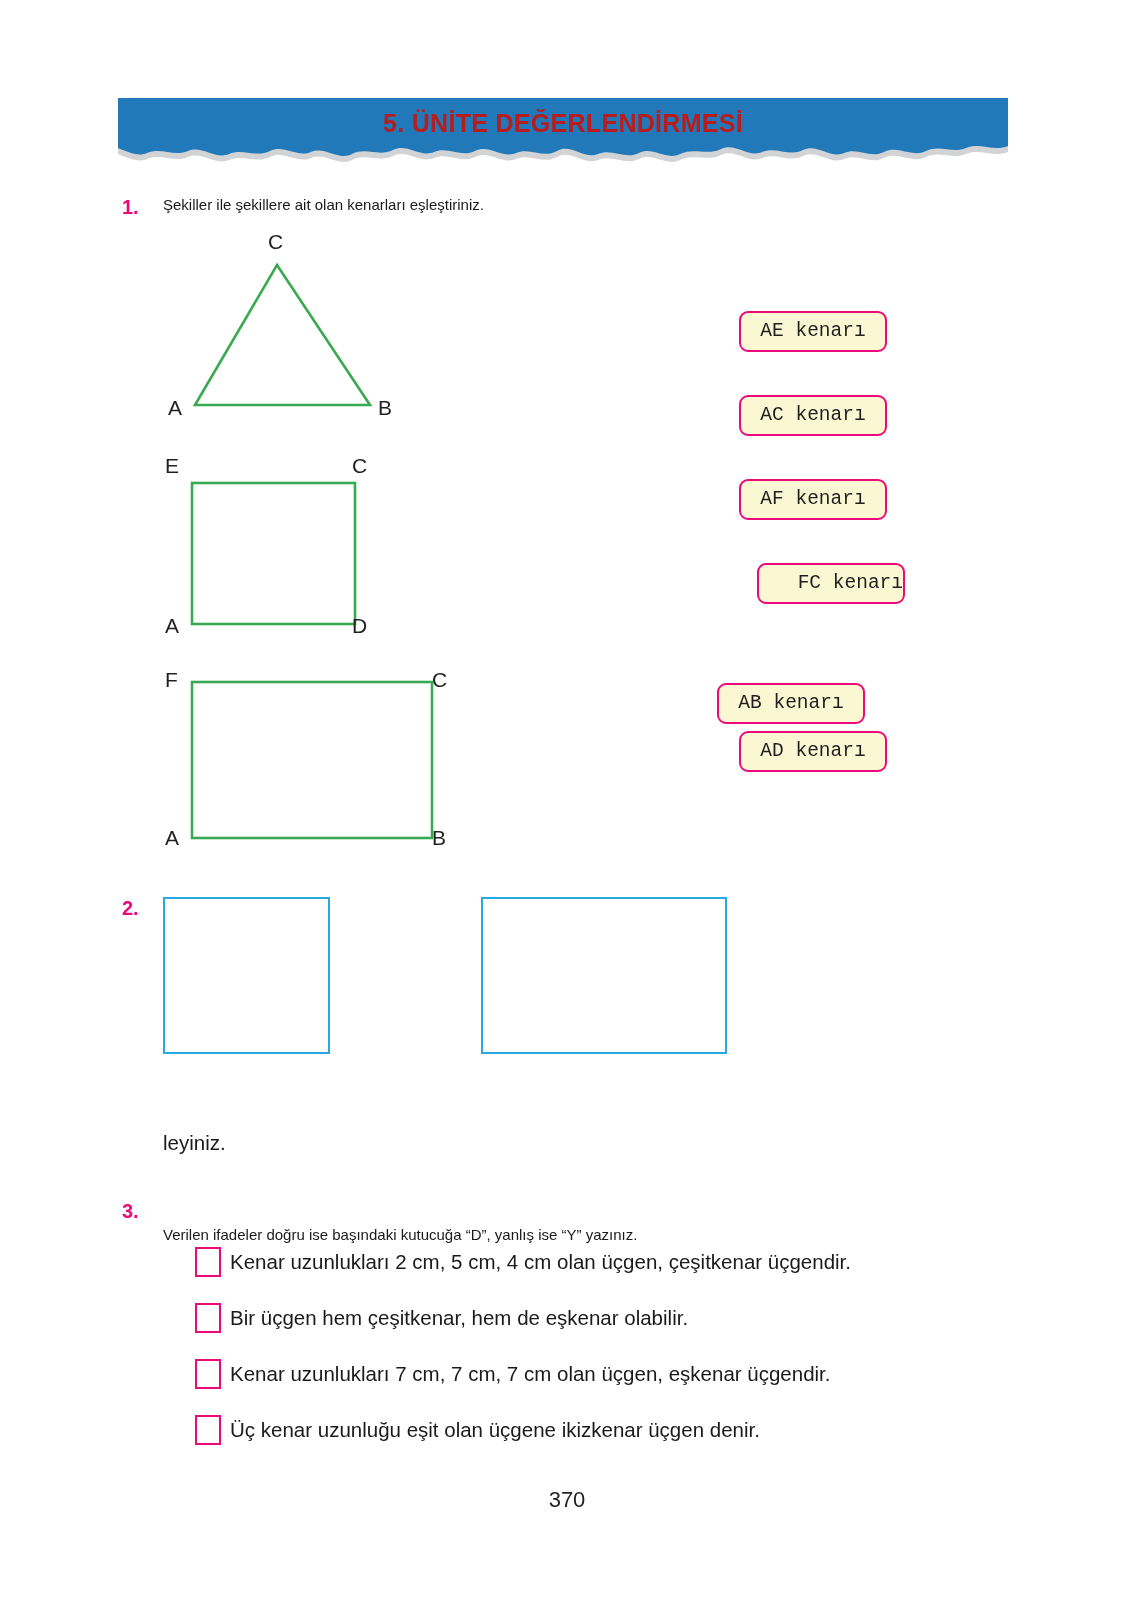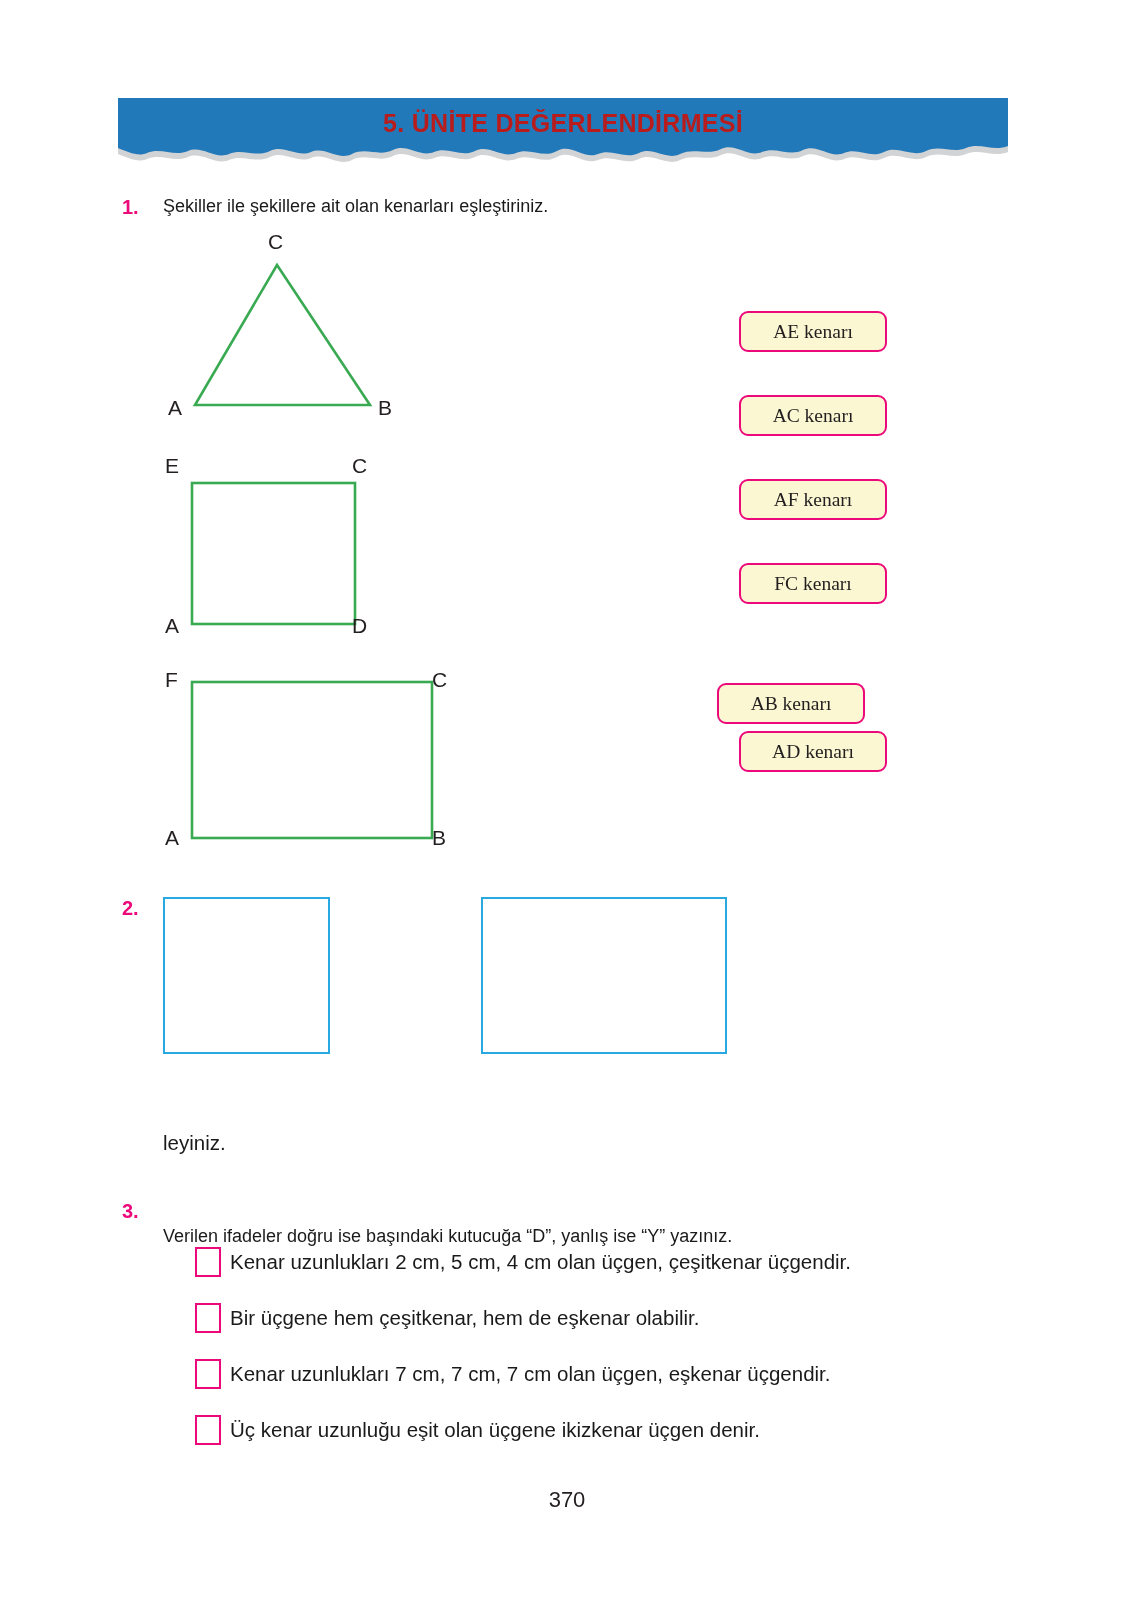--- a/index.html
+++ b/index.html
@@ -62,21 +62,21 @@
   
   .qnum {
     position: absolute;
     color: #ec0a7b;
     font-weight: bold;
     font-size: 20px;
     font-family: "Liberation Sans", sans-serif;
   }
   .qtext {
     position: absolute;
-    font-size: 18px;
+    font-size: 15px;
     color: #1a1a1a;
     white-space: nowrap;
     font-family: "Liberation Sans", sans-serif;
   }
   .para {
     position: absolute;
     font-size: 20.5px;
     color: #1a1a1a;
     font-family: "Liberation Sans", sans-serif;
     line-height: 41px;
@@ -97,21 +97,21 @@
     width: 148px;
     height: 41px;
     background: #faf7d2;
     border: 2.4px solid #ec0a7b;
     border-radius: 9px;
     box-sizing: border-box;
     text-align: center;
     line-height: 37px;
     font-size: 19.5px;
     color: #231f20;
-    font-family: Liberation Serif, serif;
+    font-family: Liberation Mono, monospace;
   }
 
   
   .blueshape {
     position: absolute;
     border: 2.6px solid #29a9e1;
     box-sizing: border-box;
     background: #ffffff;
   }
 
@@ -187,42 +187,42 @@
     <rect x="6" y="6" width="240" height="156" fill="none" stroke="#3aaa52" stroke-width="2.6"></rect>
   </svg>
   <div class="vlabel" style="left:165px; top:668px;">F</div>
   <div class="vlabel" style="left:432px; top:668px;">C</div>
   <div class="vlabel" style="left:165px; top:826px;">A</div>
   <div class="vlabel" style="left:432px; top:826px;">B</div>
 
   <div class="chip" style="left:739px; top:311px;">AE kenarı</div>
   <div class="chip" style="left:739px; top:395px;">AC kenarı</div>
   <div class="chip" style="left:739px; top:479px;">AF kenarı</div>
-  <div class="chip" style="left:739px; top:563px;">FC kenarı</div>
+  <div class="chip" style="left:757px; top:563px;text-align:right;">FC kenarı</div>
   <div class="chip" style="left:717px; top:647px;margin-top:36px;">AB kenarı</div>
   <div class="chip" style="left:739px; top:731px;">AD kenarı</div>
 
   <div class="qnum" style="left:122px; top:897px;">2.</div>
   <div class="blueshape" style="left:163px; top:897px; width:167px; height:157px;"></div>
   <div class="blueshape" style="left:481px; top:897px; width:246px; height:157px;"></div>
   <div class="para" style="left:163px; top:1081px; width:850px;">
     <br>
     <span>leyiniz.</span>
   </div>
 
   <div class="qnum" style="left:122px; top:1200px;">3.</div>
   <div class="qtext" style="left:163px; top:1200px;margin-top:26px;">Verilen ifadeler doğru ise başındaki kutucuğa “D”, yanlış ise “Y” yazınız.</div>
 
   <div class="cbrow" style="left:163px; top:1245px;">
     <div class="checkbox"></div>
     <div class="cblabel">Kenar uzunlukları 2 cm, 5 cm, 4 cm olan üçgen, çeşitkenar üçgendir.</div>
   </div>
   <div class="cbrow" style="left:163px; top:1301px;">
     <div class="checkbox"></div>
-    <div class="cblabel">Bir üçgene hem çeşitkenar, hem de eşkenar olabilir.</div>
+    <div class="cblabel">Bir üçgen hem çeşitkenar, hem de eşkenar olabilir.</div>
   </div>
   <div class="cbrow" style="left:163px; top:1357px;">
     <div class="checkbox"></div>
     <div class="cblabel">Kenar uzunlukları 7 cm, 7 cm, 7 cm olan üçgen, eşkenar üçgendir.</div>
   </div>
   <div class="cbrow" style="left:163px; top:1413px;">
     <div class="checkbox"></div>
     <div class="cblabel">Üç kenar uzunluğu eşit olan üçgene ikizkenar üçgen denir.</div>
   </div>
 

